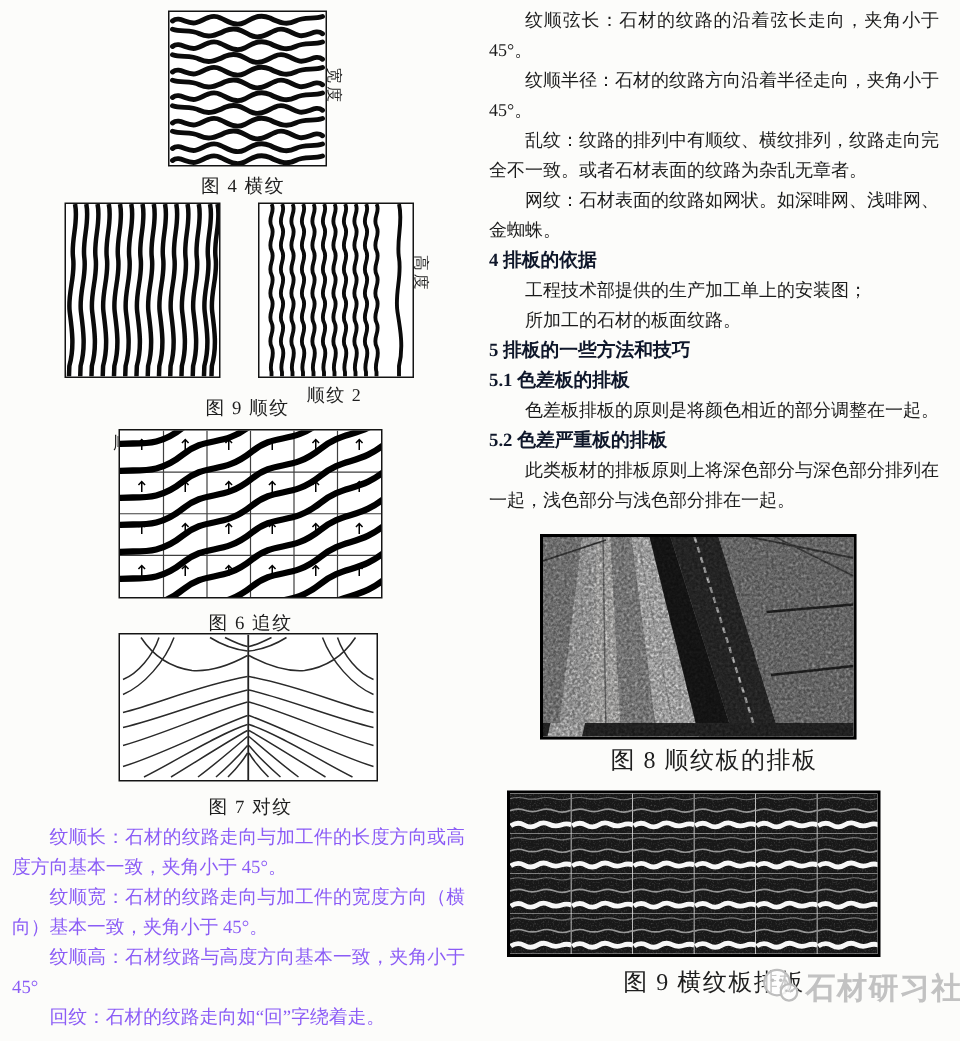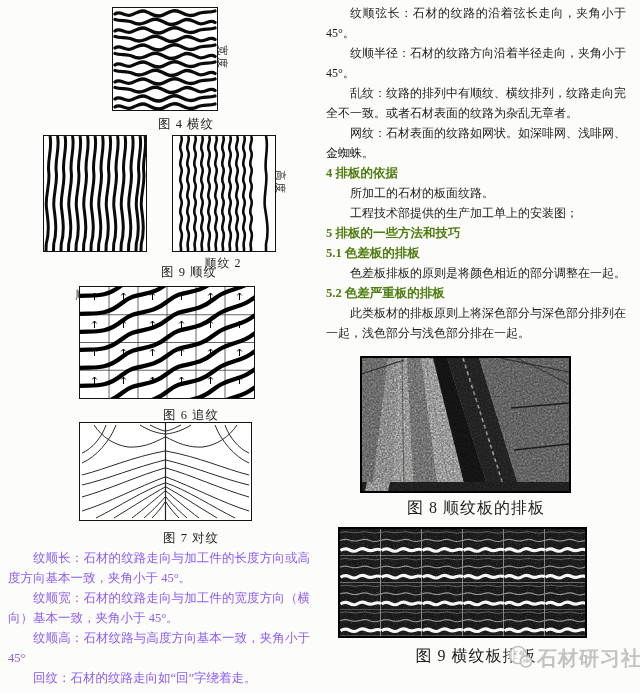--- a/index.html
+++ b/index.html
@@ -7,28 +7,28 @@
   .page{
     position:relative;width:640px;height:694px;overflow:hidden;
     background:#fcfcfa;color:#1d1d1d;
     font-family:"Liberation Serif","DejaVu Serif",serif;
   }
   .col{position:absolute;top:0;height:694px;}
   .col-left{left:0;width:320px;}
   .col-right{left:320px;width:320px;box-sizing:border-box;padding:3px 14px 0 6px;}
   .figbox{position:absolute;border:1.5px solid #141414;background:#fff;box-sizing:content-box;}
   .figbox svg{display:block;}
-  .cap{position:absolute;text-align:center;font-size:12.5px;line-height:16px;color:#1e1e1e;letter-spacing:1px;padding-left:24px;}
+  .cap{position:absolute;text-align:center;font-size:12.5px;line-height:16px;color:#1e1e1e;letter-spacing:1px;}
   .sublab{position:absolute;text-align:center;font-size:12px;color:#1e1e1e;letter-spacing:1px;}
   .vlabel{position:absolute;width:30px;height:12px;font-size:10.5px;letter-spacing:2px;color:#222;
           transform:rotate(90deg);transform-origin:center;white-space:nowrap;}
   .textblock{position:absolute;left:8px;top:548px;width:302px;}
   .textblock p{margin:0;font-size:12.5px;line-height:20px;text-align:justify;text-indent:2em;color:#8b5cf6;}
   .col-right p{margin:0;font-size:12px;line-height:20px;text-align:justify;text-indent:2em;color:#1b1b1b;}
-  .col-right .h{margin:0;font-size:12.5px;line-height:20px;font-weight:bold;text-indent:0;text-align:left;color:#4d7c0f;}
+  .col-right .h{margin:0;font-size:12.5px;line-height:20px;font-weight:bold;text-indent:0;text-align:left;color:#0f172a;}
   .photo{border:2px solid #000;background:#bdbdbd;}
   .photo8{margin:13px 0 0 34px;width:207px;height:133px;}
   .photo9{margin:11px 0 0 12px;width:245px;height:107px;background:#f5f5f5;}
   .rcap{margin:6px 0 0 0;text-align:center;font-size:16px;line-height:17px;letter-spacing:1px;color:#1e1e1e;}
   .rcap9{margin-top:9px;}
   .wm{position:absolute;left:186px;top:644px;display:flex;align-items:center;gap:3px;
       color:#c2c2c2;font-size:20px;font-weight:bold;letter-spacing:1px;white-space:nowrap;z-index:5;}
 </style>
 </head>
 <body>
@@ -201,22 +201,22 @@
       <p>回纹：石材的纹路走向如“回”字绕着走。</p>
     </div>
   </div>
 
   <div class="col col-right">
     <p>纹顺弦长：石材的纹路的沿着弦长走向，夹角小于 45°。</p>
     <p>纹顺半径：石材的纹路方向沿着半径走向，夹角小于 45°。</p>
     <p>乱纹：纹路的排列中有顺纹、横纹排列，纹路走向完全不一致。或者石材表面的纹路为杂乱无章者。</p>
     <p>网纹：石材表面的纹路如网状。如深啡网、浅啡网、金蜘蛛。</p>
     <div class="h">4  排板的依据</div>
+    <p>工程技术部提供的生产加工单上的安装图；</p>
     <p>所加工的石材的板面纹路。</p>
-    <p>工程技术部提供的生产加工单上的安装图；</p>
     <div class="h">5  排板的一些方法和技巧</div>
     <div class="h">5.1  色差板的排板</div>
     <p>色差板排板的原则是将颜色相近的部分调整在一起。</p>
     <div class="h">5.2  色差严重板的排板</div>
     <p>此类板材的排板原则上将深色部分与深色部分排列在一起，浅色部分与浅色部分排在一起。</p>
 
     <div class="photo photo8">
       <svg width="207" height="133" viewBox="0 0 207 133">
         <defs>
           <filter id="gr8" x="0" y="0" width="100%" height="100%">

